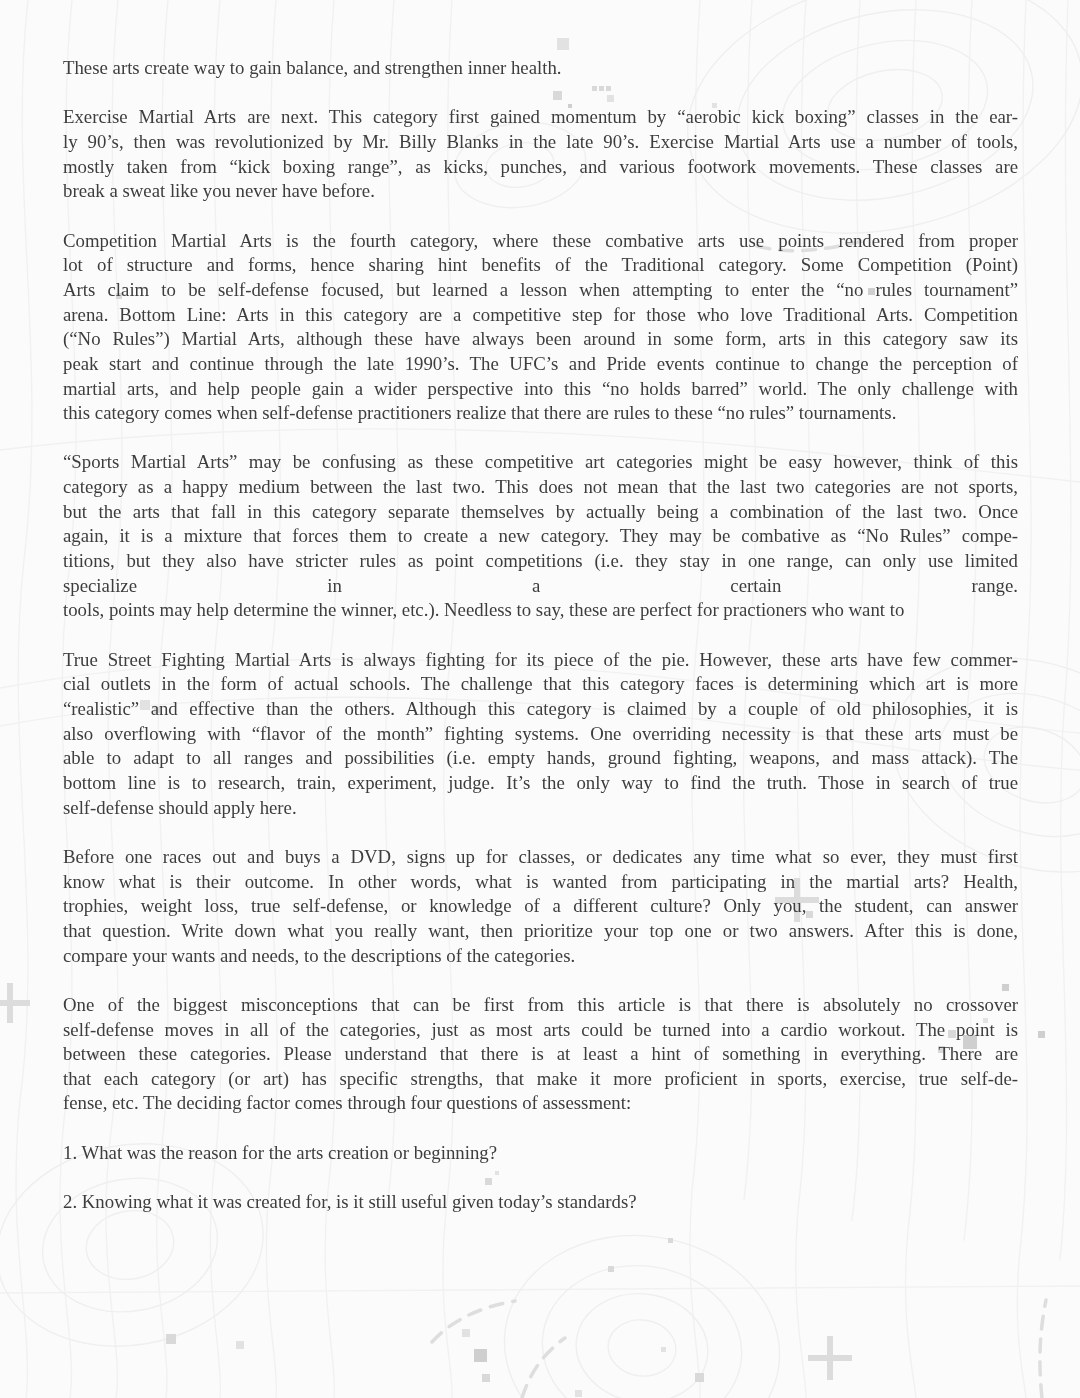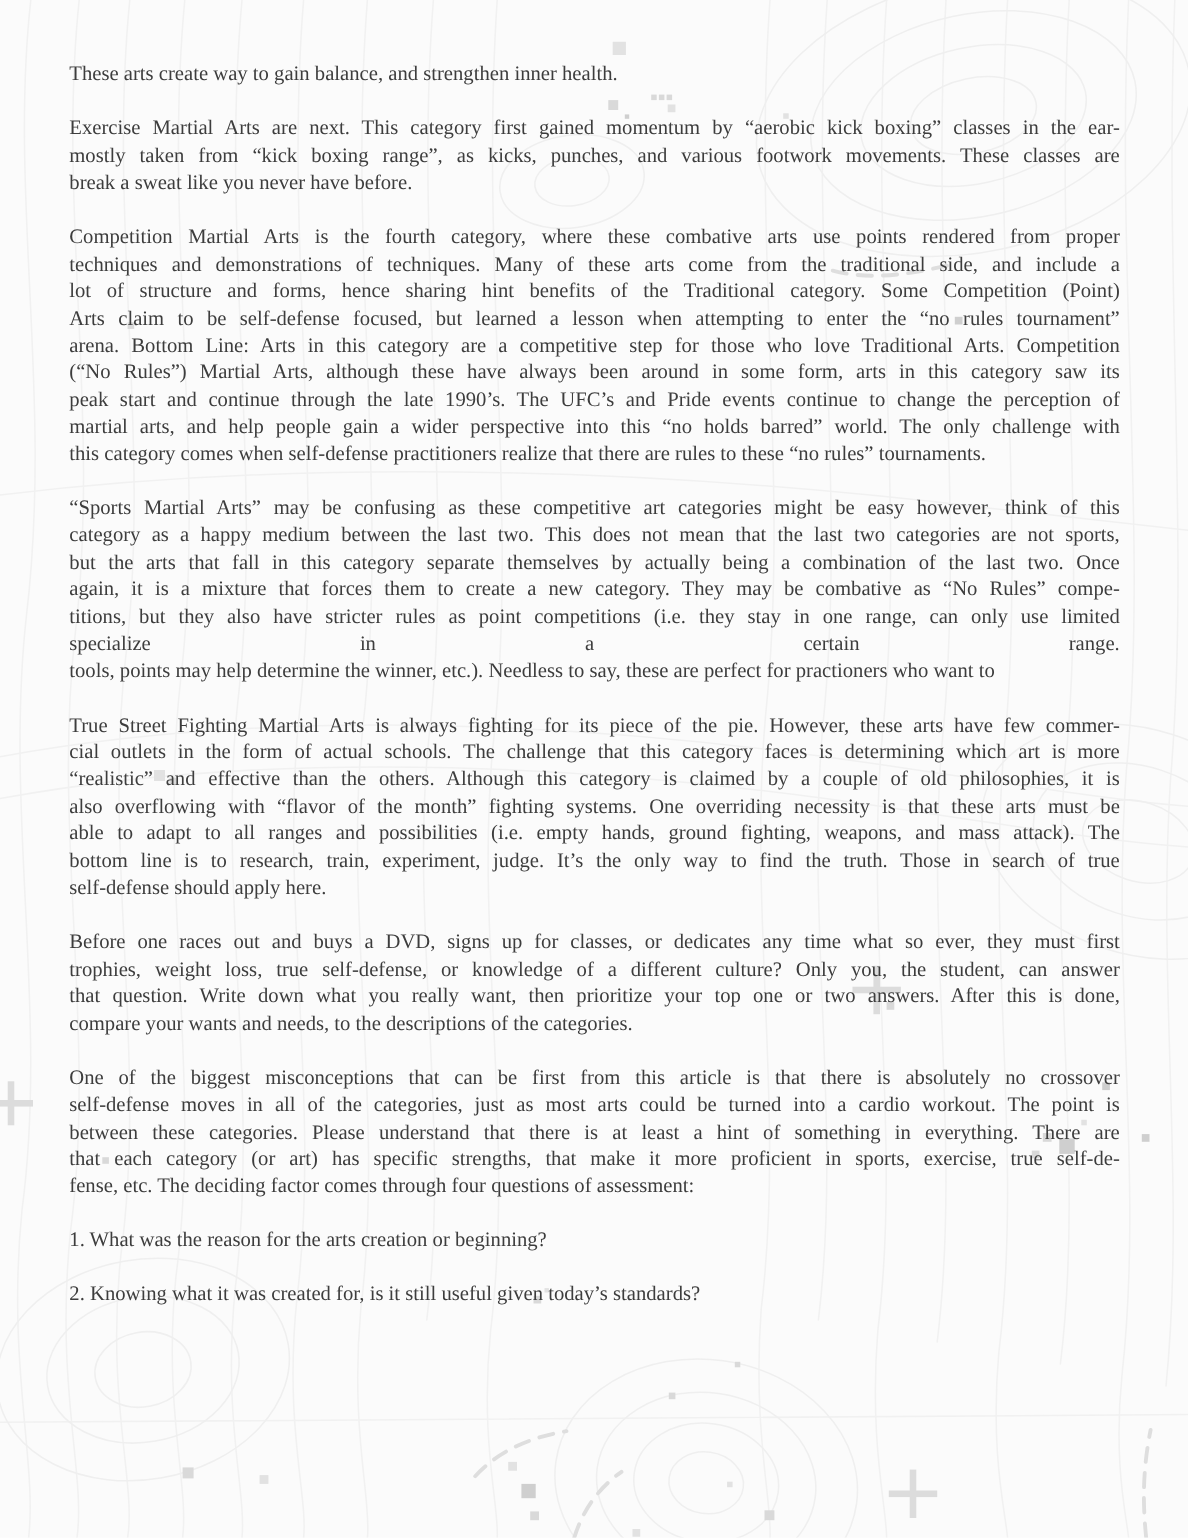--- a/index.html
+++ b/index.html
@@ -140,26 +140,26 @@
     <i class="cross" style="left:-10px;top:983px;width:40px;height:40px;"></i>
     <i class="cross" style="left:808px;top:1336px;width:44px;height:44px;"></i>
   </div>
 
   <div class="content">
     <div class="para">
         <div class="line">These arts create way to gain balance, and strengthen inner health.</div>
       </div>
     <div class="para">
         <div class="line">Exercise Martial Arts are next.  This category first gained momentum by “aerobic kick boxing” classes in the ear-</div>
+        <div class="line">ly 90’s, then was revolutionized by Mr. Billy Blanks in the late 90’s. Exercise Martial Arts use a number of tools,</div>
         <div class="line">mostly taken from “kick boxing range”, as kicks, punches, and various footwork movements. These classes are</div>
         <div class="line">break a sweat like you never have before.</div>
       </div>
     <div class="para">
         <div class="line">Competition Martial Arts is the fourth category, where these combative arts use points rendered from proper</div>
-        <div class="line">techniques and demonstrations of techniques. Many of these arts come from the traditional side, and include a</div>
         <div class="line">lot of structure and forms, hence sharing hint benefits of the Traditional category. Some Competition (Point)</div>
         <div class="line">Arts claim to be self-defense focused, but learned a lesson when attempting to enter the “no rules tournament”</div>
         <div class="line">arena. Bottom Line: Arts in this category are a competitive step for those who love Traditional Arts. Competition</div>
         <div class="line">(“No Rules”) Martial Arts, although these have always been around in some form, arts in this category saw its</div>
         <div class="line">peak start and continue through the late 1990’s. The UFC’s and Pride events continue to change the perception of</div>
         <div class="line">martial arts, and help people gain a wider perspective into this “no holds barred” world. The only challenge with</div>
         <div class="line">this category comes when self-defense practitioners realize that there are rules to these “no rules” tournaments.</div>
       </div>
     <div class="para">
         <div class="line">“Sports Martial Arts” may be confusing as these competitive art categories might be easy however, think of this</div>
@@ -174,20 +174,21 @@
         <div class="line">True Street Fighting Martial Arts is always fighting for its piece of the pie. However, these arts have few commer-</div>
         <div class="line">cial outlets in the form of actual schools. The challenge that this category faces is determining which art is more</div>
         <div class="line">“realistic” and effective than the others. Although this category is claimed by a couple of old philosophies, it is</div>
         <div class="line">also overflowing with “flavor of the month” fighting systems. One overriding necessity is that these arts must be</div>
         <div class="line">able to adapt to all ranges and possibilities (i.e. empty hands, ground fighting, weapons, and mass attack).  The</div>
         <div class="line">bottom line is to research, train, experiment, judge. It’s the only way to find the truth. Those in search of true</div>
         <div class="line">self-defense should apply here.</div>
       </div>
     <div class="para">
         <div class="line">Before one races out and buys a DVD, signs up for classes, or dedicates any time what so ever, they must first</div>
+        <div class="line">know what is their outcome. In other words, what is wanted from participating in the martial arts? Health,</div>
         <div class="line">trophies, weight loss, true self-defense, or knowledge of a different culture? Only you, the student, can answer</div>
         <div class="line">that question. Write down what you really want, then prioritize your top one or two answers. After this is done,</div>
         <div class="line">compare your wants and needs, to the descriptions of the categories.</div>
       </div>
     <div class="para">
         <div class="line">One of the biggest misconceptions that can be first from this article is that there is absolutely no crossover</div>
         <div class="line">self-defense moves in all of the categories, just as most arts could be turned into a cardio workout. The point is</div>
         <div class="line">between these categories. Please understand that there is at least a hint of something in everything. There are</div>
         <div class="line">that each category (or art) has specific strengths, that make it more proficient in sports, exercise, true self-de-</div>
         <div class="line">fense, etc. The deciding factor comes through four questions of assessment:</div>

